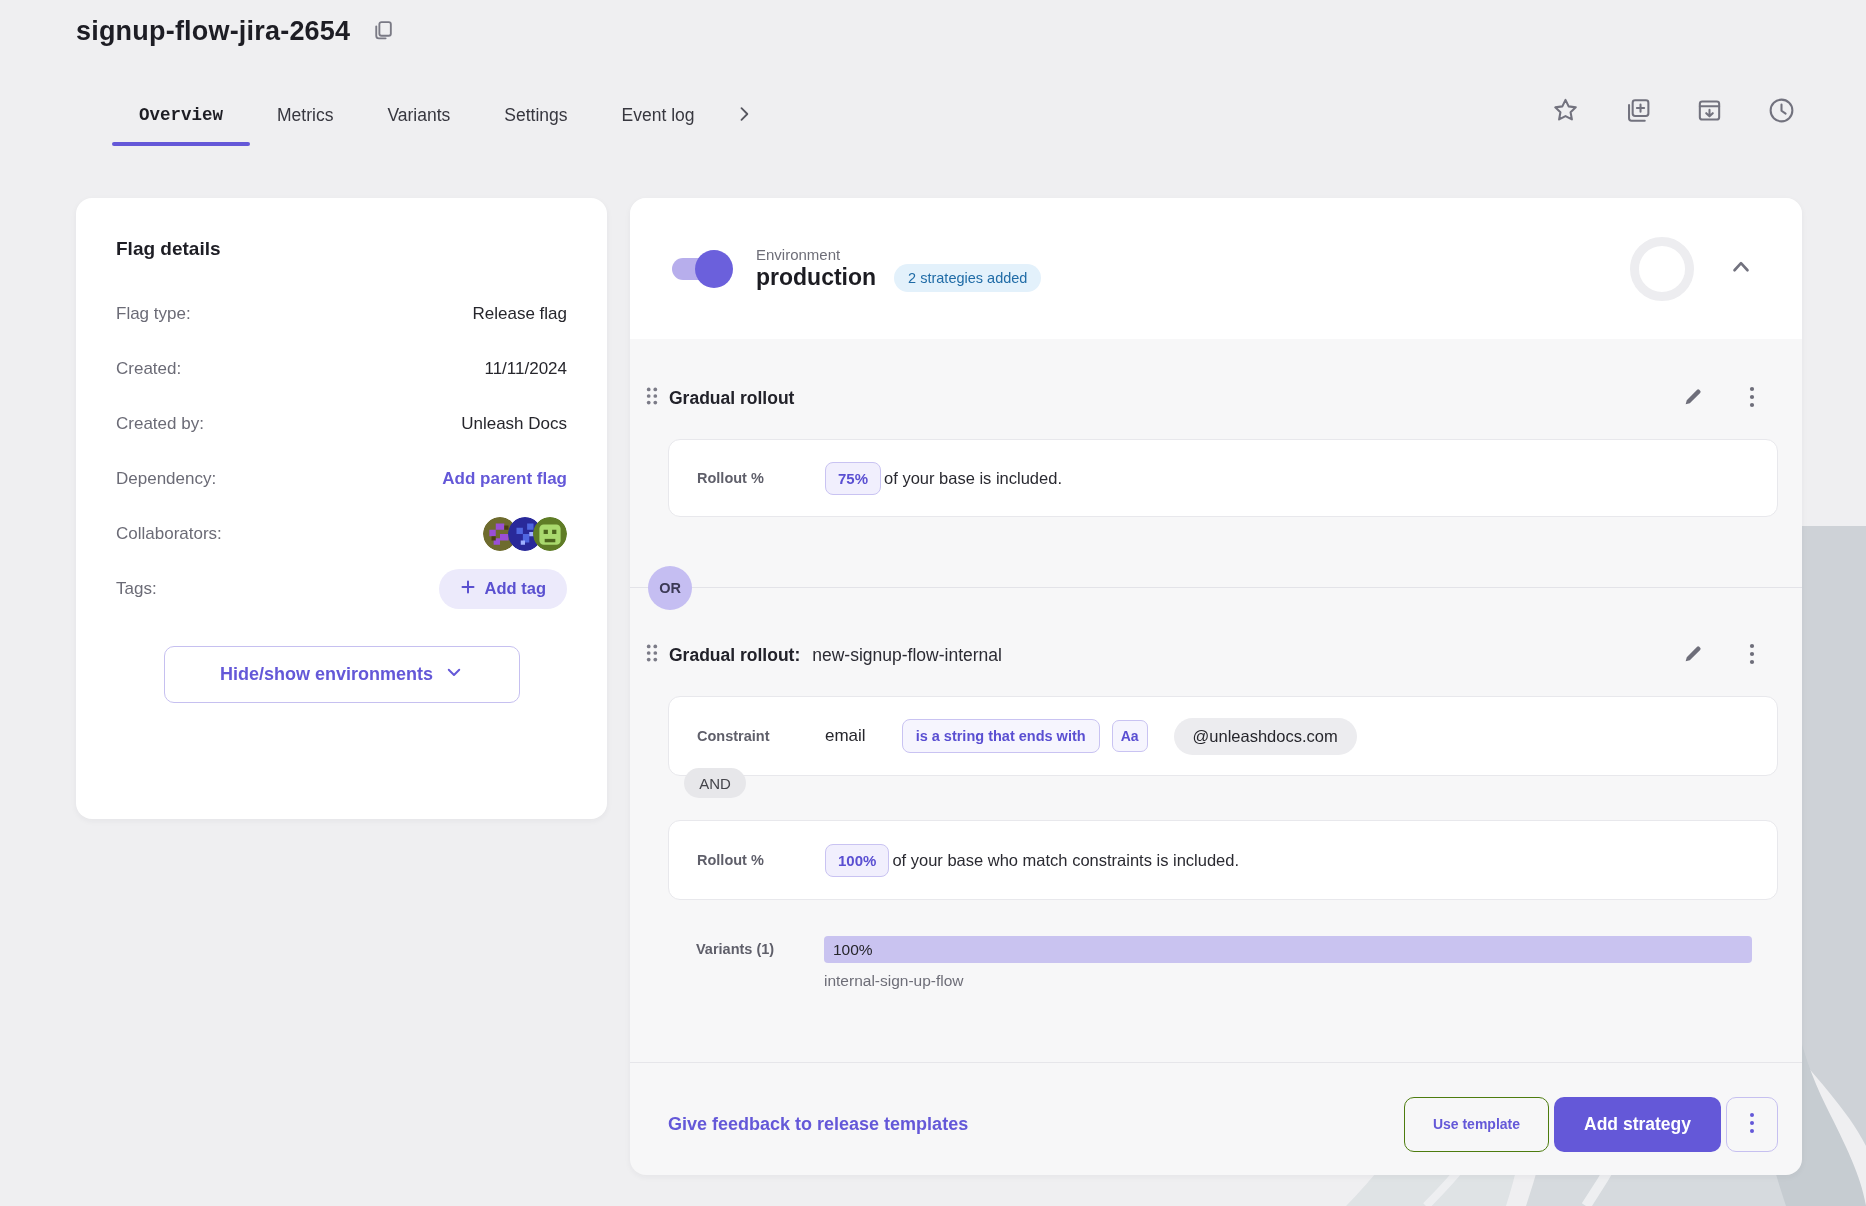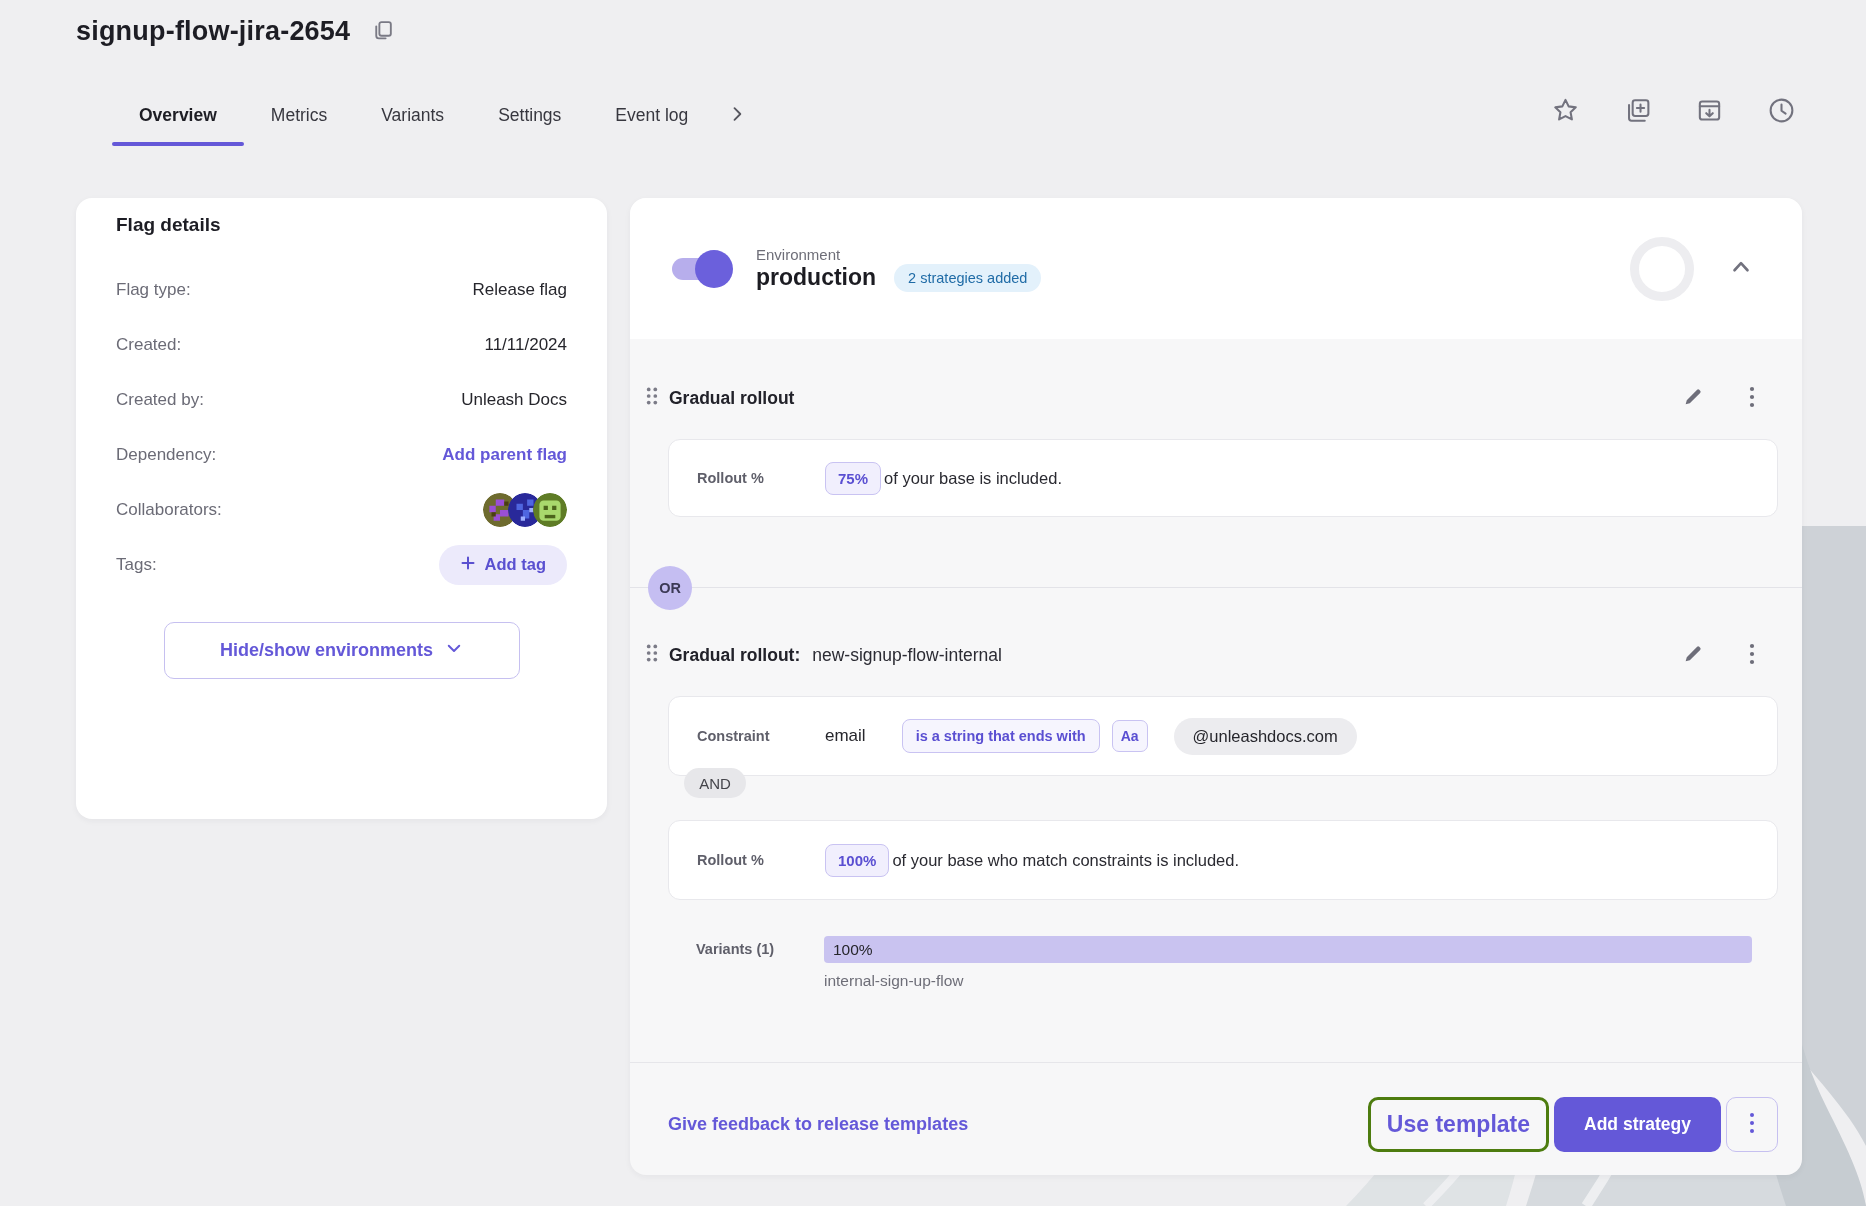--- a/index.html
+++ b/index.html
@@ -15,29 +15,29 @@
   
   .deco { position:absolute; right:0; bottom:0; z-index:0; opacity:.85; }
 
   
   .page-title-row { position:absolute; left:76px; top:16px; display:flex; align-items:center; gap:20px; z-index:2; }
   .page-title { font-size:27px; font-weight:700; color:#1d1d24; letter-spacing:.2px; }
   .icon-btn { background:none; border:none; cursor:pointer; display:flex; align-items:center; justify-content:center; padding:0; }
 
   .tabs { position:absolute; left:112px; top:86px; height:58px; display:flex; align-items:center; z-index:2; }
   .tab { position:relative; height:58px; display:flex; align-items:center; padding:0 27px; font-size:17.5px; color:#37373f; background:none; border:none; cursor:pointer; font-family:inherit; }
-  .tab.active { font-weight:700; color:#1d1d24; }
+  .tab.active { font-weight:700; color:#1d1d24;font-family:Liberation Mono, monospace; }
   .tab.active::after { content:""; position:absolute; left:0; right:0; bottom:-2px; height:4px; border-radius:3px; background:#6458d8; }
   .tab-more { margin-left:12px; }
 
   .top-actions { position:absolute; right:70px; top:96px; display:flex; gap:43px; z-index:2; }
 
   
   .card { background:#fff; border-radius:16px; box-shadow:0 2px 6px rgba(30,30,60,.05); }
-  .flag-details { position:absolute; left:76px; top:198px; width:531px; height:621px; padding:16px 40px 0 40px; z-index:2; }
+  .flag-details { position:absolute; left:76px; top:198px; width:531px; height:621px; padding:40px 40px 0 40px; z-index:2; }
   .flag-details h2 { font-size:19px; font-weight:700; color:#1d1d24; margin-bottom:26px; }
   .fd-row { display:flex; align-items:center; justify-content:space-between; min-height:55px; }
   .fd-label { font-size:17px; color:#6b6b76; }
   .fd-value { font-size:17px; color:#26262c; }
   .lifecycle-badge { display:inline-flex; align-items:center; background:#fcebec; border-radius:8px; padding:5px 9px; }
   .avatars { display:flex; }
   .avatar { width:34px; height:34px; border-radius:50%; margin-left:-9px; }
   .avatar:first-child { margin-left:0; }
   .link { font-size:17px; font-weight:700; color:#6458d8; text-decoration:none; cursor:pointer; background:none; border:none; font-family:inherit; }
   .add-tag-btn { display:inline-flex; align-items:center; gap:9px; background:#eceafb; color:#5a50d0; font-weight:700; font-size:16.5px; border:none; border-radius:999px; padding:10px 21px; cursor:pointer; font-family:inherit; }
@@ -80,21 +80,21 @@
   .and-chip { position:relative; z-index:2; width:62px; height:30px; margin:-8px 0 -4px 54px; background:#e7e7ea; color:#45454b; font-size:15px; border-radius:16px; display:flex; align-items:center; justify-content:center; }
 
   .variants-row { display:flex; align-items:flex-start; margin:36px 24px 0 66px; }
   .variants-row .row-label { margin-top:5px; }
   .variants-col { flex:1; margin-right:26px; }
   .variant-bar { height:27px; background:#c9c3f0; border-radius:4px; display:flex; align-items:center; padding-left:9px; font-size:15.5px; color:#26262b; }
   .variant-name { margin-top:9px; font-size:15.5px; color:#6e6e78; }
 
   .env-footer { margin-top:72px; border-top:1px solid #e6e6ea; height:123px; display:flex; align-items:center; padding:0 24px 0 38px; gap:5px;justify-content:center; }
   .feedback-link { margin-right:auto; font-size:18px; font-weight:700; color:#6458d8; background:none; border:none; cursor:pointer; font-family:inherit; }
-  .btn-outline { height:55px; padding:0 16px; background:transparent; border:3px solid #4d7c0f; border-radius:10px; color:#6458d8; font-weight:700; font-size:23px; cursor:pointer; font-family:inherit; }
+  .btn-outline { height:55px; padding:0 28px; background:transparent; border:1px solid #4d7c0f; border-radius:10px; color:#6458d8; font-weight:700; font-size:14px; cursor:pointer; font-family:inherit; }
   .btn-primary { height:55px; padding:0 30px; background:#6458d8; border:none; border-radius:10px; color:#fff; font-weight:700; font-size:17.5px; cursor:pointer; font-family:inherit; }
   .btn-kebab { width:52px; height:55px; background:transparent; border:1px solid #c6c0f0; border-radius:10px; cursor:pointer; display:flex; align-items:center; justify-content:center; }
 </style>
 </head>
 <body>
 
 <div class="page">
 
   <svg class="deco" width="640" height="680" viewBox="0 0 640 680">
     <path d="M400 0 C 460 120 410 260 480 400 C 540 510 610 560 640 620 L 640 0 Z" fill="#c9ced3"></path>

